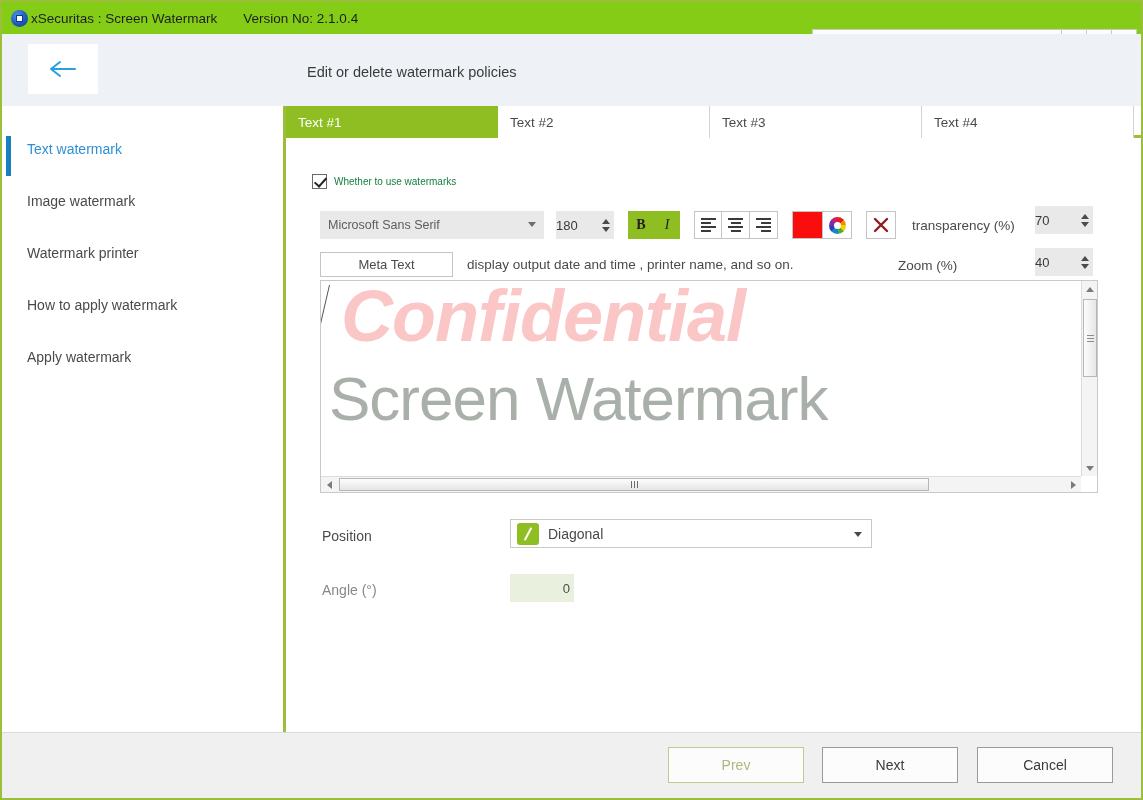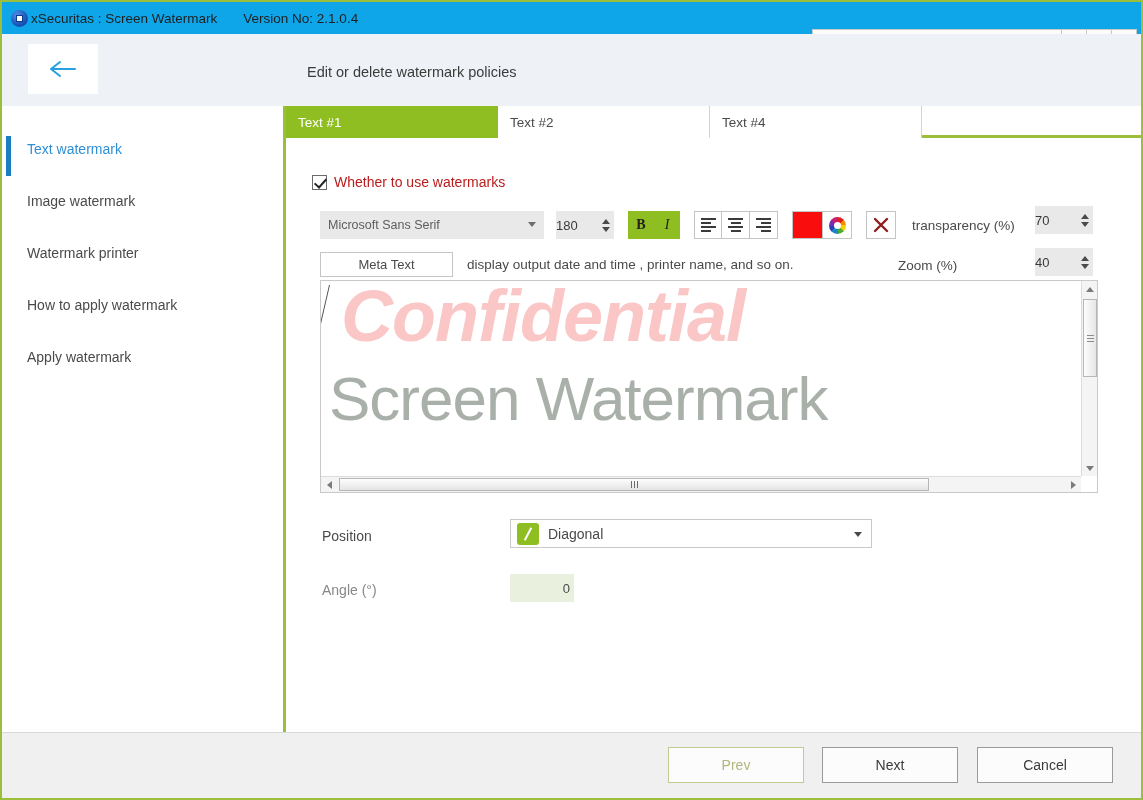--- a/index.html
+++ b/index.html
@@ -15,21 +15,21 @@
   .window {
     position:relative;
     width:1143px; height:800px;
     border:2px solid #9cbf3b;
     background:#ffffff;
   }
 
   
   .titlebar {
     position:absolute; left:0; top:0; right:0; height:32px;
-    background:#0ea5e9;
+    background:#84cc16;
     display:flex; align-items:center;
   }
   .app-icon {
     width:17px; height:17px; margin-left:9px; margin-right:3px;
     border-radius:50%;
     background:radial-gradient(circle at 35% 30%, #4d8fe8 0%, #1a56b8 60%, #0e3c8c 100%);
     display:flex; align-items:center; justify-content:center;
     flex:0 0 auto;
   }
   .app-icon i {
@@ -125,21 +125,21 @@
   }
   .chk-box {
     width:15px; height:15px; border:1px solid #6a6a6a; background:#fff;
     position:relative; margin-right:7px;
   }
   .chk-box::after {
     content:""; position:absolute; left:4px; top:0px;
     width:5px; height:10px; border:solid #222;
     border-width:0 2px 2px 0; transform:rotate(42deg);
   }
-  .chk-label { font-size:14px; color:#b91c1c; }
+  .chk-label { font-size:10px; color:#15803d; }
 
   .tool-row1 {
     position:absolute; left:34px; top:105px;
     display:flex; align-items:center;
   }
   .font-select {
     width:224px; height:28px; background:#e9e9e9; border:none;
     display:flex; align-items:center; padding:0 8px;
     font-size:12.5px; color:#5d5d5d; cursor:pointer;
     position:relative;
@@ -374,20 +374,23 @@
   <div class="content">
 
     <div class="tabs">
       <div class="tab active">
         <span>Text #1</span>
       </div>
       <div class="tab">
         <span>Text #2</span>
       </div>
       <div class="tab">
+        <span>Text #3</span>
+      </div>
+      <div class="tab">
         <span>Text #4</span>
       </div>
     </div>
 
     <div class="chk-row">
       <span class="chk-box"></span>
       <span class="chk-label">Whether to use watermarks</span>
     </div>
 
     <div class="tool-row1">

